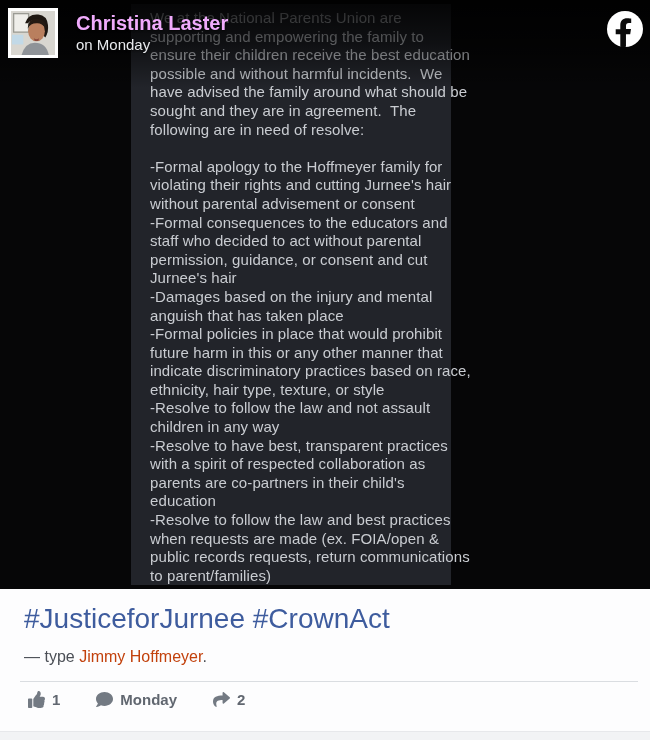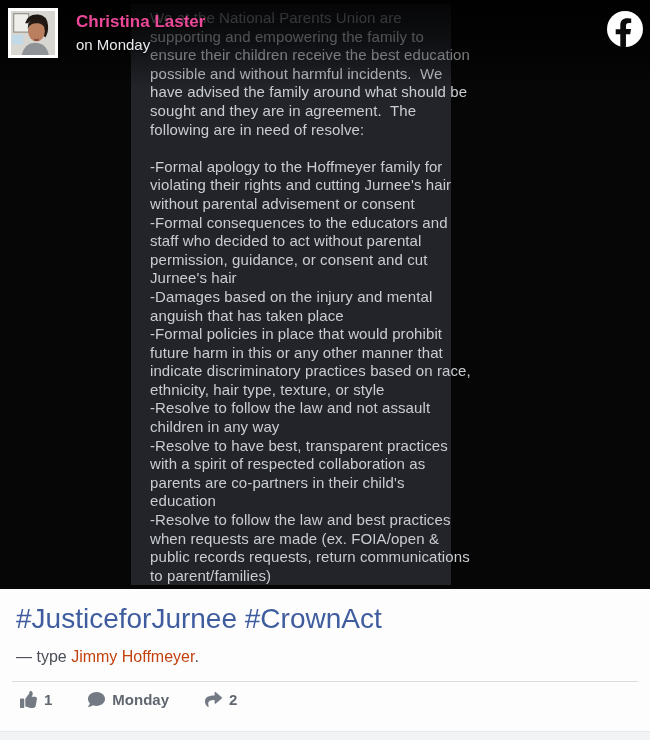--- a/index.html
+++ b/index.html
@@ -58,22 +58,22 @@
     width: 50px; height: 50px;
     border: 3px solid #ffffff;
     background: #d7d5cf;
     cursor: pointer;
   }
   .avatar svg { display: block; width: 100%; height: 100%; }
 
   .author-name {
     position: absolute;
     left: 76px; top: 12px;
-    color: #ec4899;
-    font-size: 17px;
+    color: #f0abfc;
+    font-size: 20px;
     font-weight: bold;
     text-shadow: 0 1px 2px rgba(0,0,0,0.6);
     cursor: pointer;
     white-space: nowrap;
   }
   .post-time {
     position: absolute;
     left: 76px; top: 36px;
     color: #e8eaed;
     font-size: 15px;
@@ -91,20 +91,21 @@
   }
   .fb-logo svg { display: block; width: 36px; height: 36px; }
 
   
   .footer {
     position: absolute;
     top: 589px; left: 0;
     width: 650px;
     height: 151px;
     background: #fdfdfe;
+    padding-left: 8px;
   }
   .hashtags {
     margin: 13px 16px 0 16px;
     font-size: 28px;
     line-height: 33px;
     color: #3e5c9e;
     font-weight: 400;
     cursor: pointer;
   }
   .with-line {

